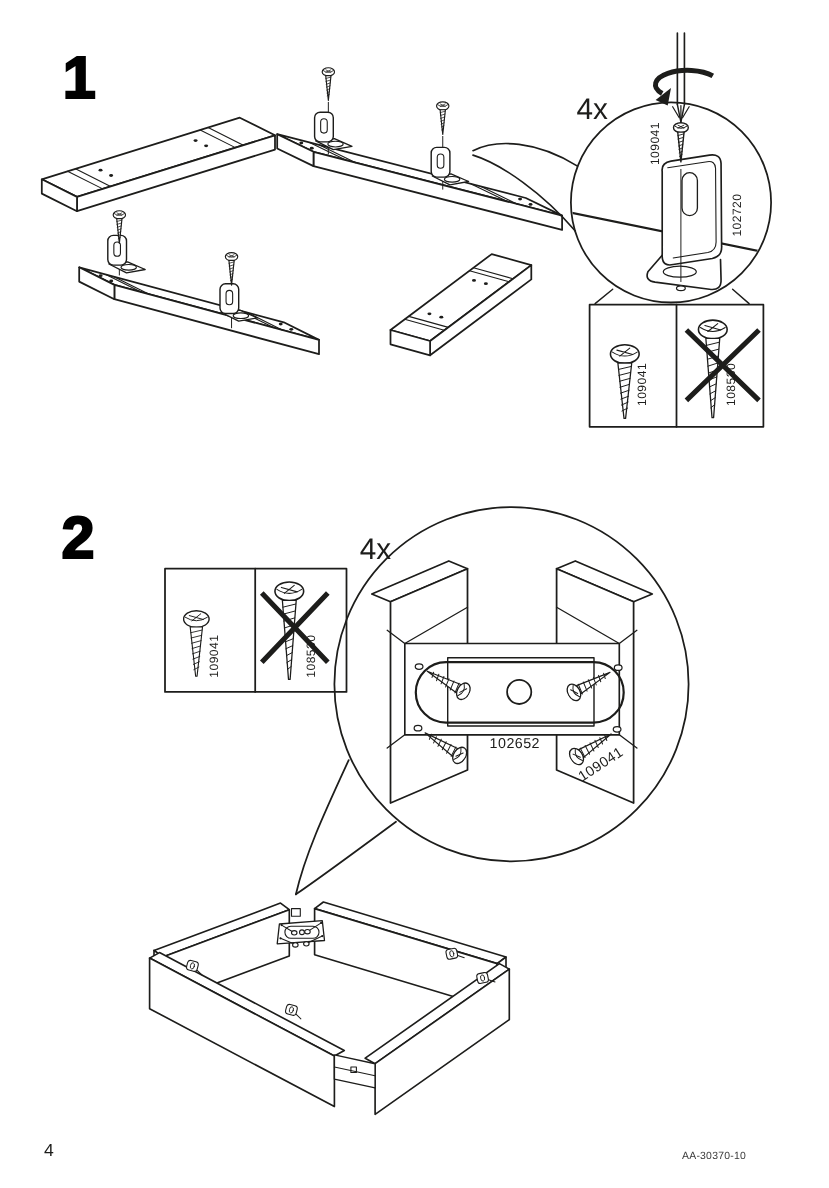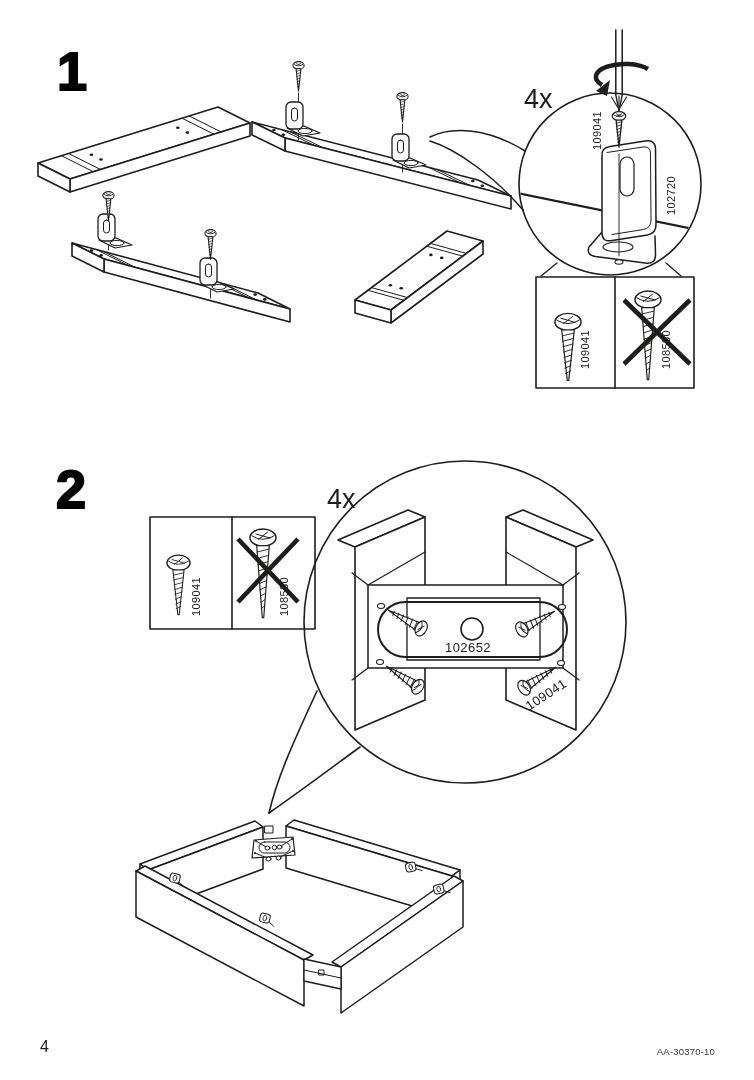--- a/index.html
+++ b/index.html
@@ -6,21 +6,21 @@
   #page{position:relative;width:754px;height:1080px;background:#fff;overflow:hidden;
         font-family:"Liberation Sans",sans-serif;color:#1d1d1b;border-right:1px solid #d8d8d8;}
   .abs{position:absolute;}
   .step-num{font-size:54px;font-weight:bold;-webkit-text-stroke:2px #000;color:#000;line-height:1;}
   .qty{font-size:27px;color:#1d1d1b;line-height:1;text-align:right;}
   .part-label{font-size:11px;letter-spacing:.4px;color:#1d1d1b;width:64px;text-align:center;line-height:13px;}
   .part-label.md{font-size:13px;}
   .rot90{transform:rotate(-90deg);}
   .rot33{transform:rotate(-33deg);}
   .footer-page{font-size:16px;color:#1d1d1b;}
-  .footer-code{font-size:9.5px;color:#3a3a3a;width:95px;text-align:right;letter-spacing:.2px;}
+  .footer-code{font-size:9.5px;color:#3a3a3a;width:95px;letter-spacing:.2px;}
   svg{display:block;}
 </style>
 </head>
 <body>
 
 <div id="page">
 
   <svg class="abs" style="left:0;top:0" width="754" height="1080" viewBox="0 0 754 1080" fill="none" stroke="#1d1d1b" stroke-width="1.4" stroke-linejoin="round" stroke-linecap="round">
 
     <defs>
@@ -286,21 +286,21 @@
   <div class="abs part-label rot90" style="left:634px;top:343px">108530</div>
 
   <div class="abs step-num" style="left:56px;top:462px">2</div>
 
   <div class="abs part-label rot90" style="left:164px;top:590px">109041</div>
 
   <div class="abs part-label rot90" style="left:252px;top:590px">108530</div>
 
   <div class="abs qty" style="left:327px;top:486px">4x</div>
 
-  <div class="abs part-label md" style="left:436px;top:641px">102652</div>
+  <div class="abs part-label md" style="left:436px;top:669px">102652</div>
 
   <div class="abs part-label md rot33" style="left:514px;top:688px">109041</div>
 
   <div class="abs footer-page" style="left:40px;top:1038px">4</div>
 
   <div class="abs footer-code" style="left:620px;top:1046px">AA-30370-10</div>
 
 </div>
 
 </body></html>

